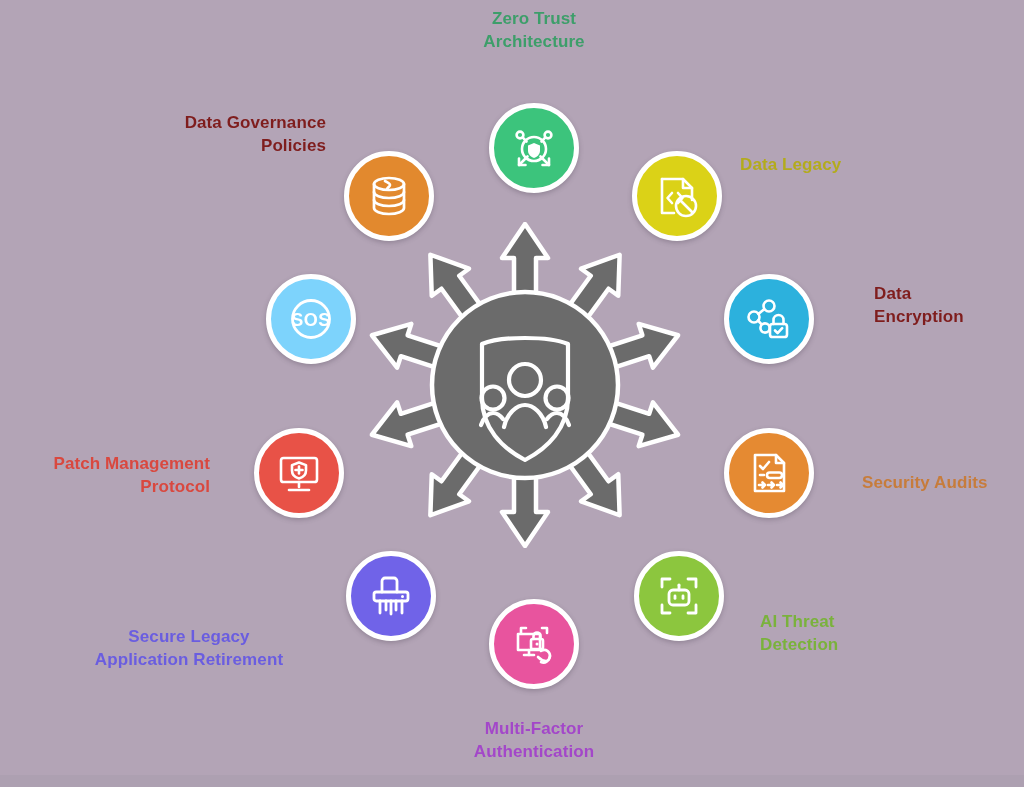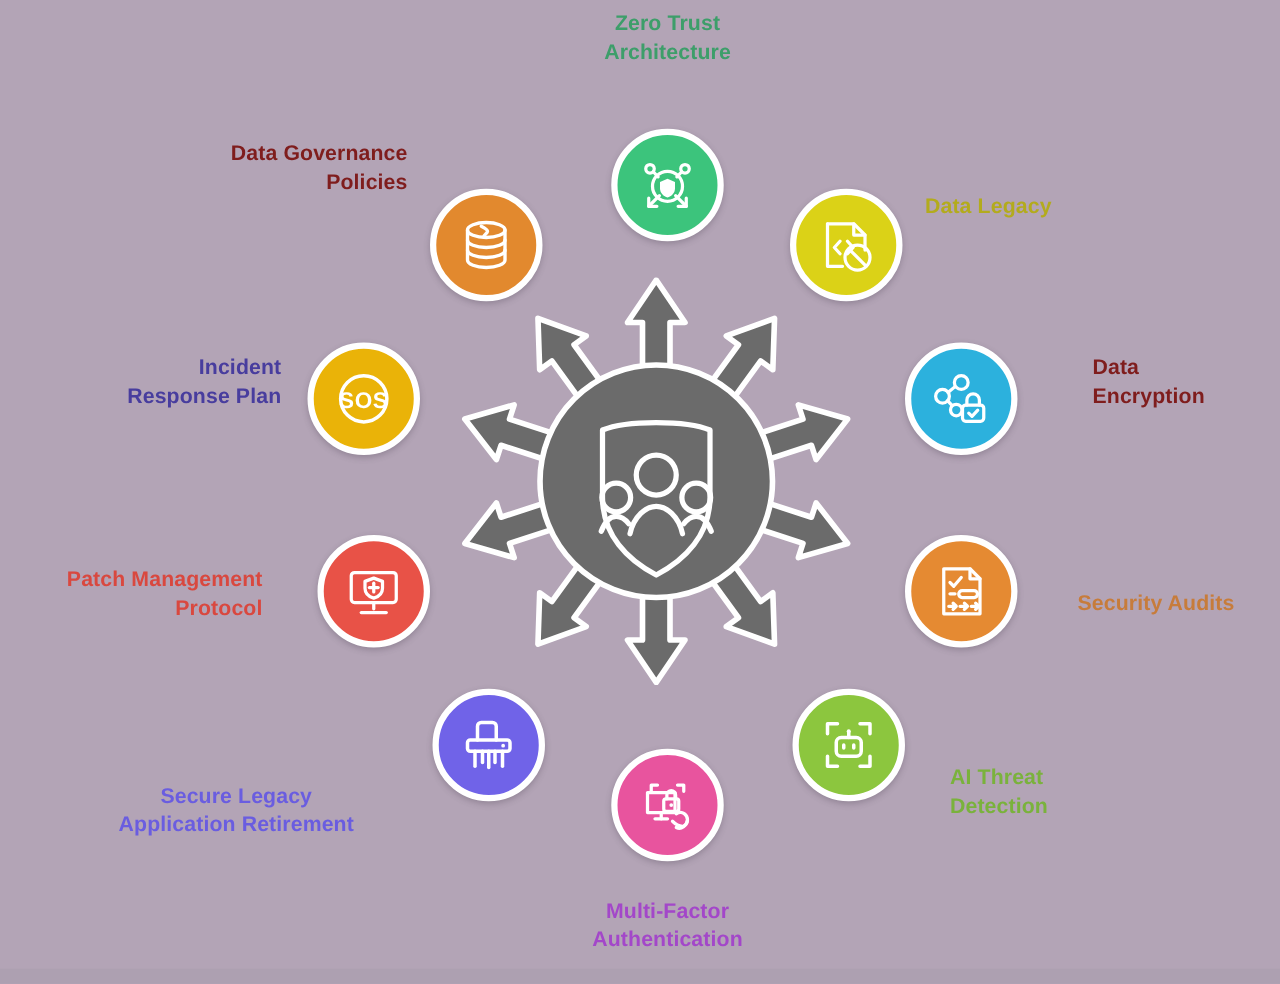--- a/index.html
+++ b/index.html
@@ -216,21 +216,21 @@
     <svg width="52" height="52" viewBox="0 0 52 52" fill="none" stroke="#ffffff" stroke-width="2.6" stroke-linecap="round" stroke-linejoin="round">
       <rect x="8" y="11" width="36" height="24" rx="2.6"></rect>
       <path d="M26 35 v5"></path>
       <path d="M16 43 h20"></path>
       <path d="M26 15.5 l7 2.6 v5.4 c0 4.3 -3.4 6.9 -7 8 c-3.6 -1.1 -7 -3.7 -7 -8 v-5.4 z"></path>
       <path d="M26 19.5 v7"></path>
       <path d="M22.5 23 h7"></path>
     </svg>
   </div>
 
-  <div class="node" style="left:246px; top:274px; width:90px; height:90px; background:#eab308;text-decoration:underline;">
+  <div class="node" style="left:266px; top:274px; width:90px; height:90px; background:#7dd3fc;text-decoration:underline;">
     <svg width="58" height="58" viewBox="0 0 58 58" fill="none">
       <circle cx="29" cy="29" r="18.5" stroke="#ffffff" stroke-width="2.8" fill="none"></circle>
       <text x="29" y="36" text-anchor="middle" fill="#ffffff" font-family="'Liberation Sans', sans-serif" font-size="18" font-weight="bold" letter-spacing="0.5">SOS</text>
     </svg>
   </div>
 
   <div class="node" style="left:344px; top:151px; width:90px; height:90px; background:#e2892e;">
     <svg width="52" height="52" viewBox="0 0 52 52" fill="none" stroke="#ffffff" stroke-width="2.7" stroke-linecap="round" stroke-linejoin="round">
       <ellipse cx="26" cy="14" rx="15" ry="6"></ellipse>
       <path d="M11 14 v24 c0 3.3 6.7 6 15 6 s15 -2.7 15 -6 v-24"></path>
@@ -255,21 +255,19 @@
 
   <div class="label lbl-center" style="left:414px; top:718px; width:240px; color:#a347c9;">Multi-Factor
 Authentication</div>
 
   <div class="label lbl-left" style="left:64px; top:626px; width:250px; color:#6a5de0;text-align:center;">Secure Legacy
 Application Retirement</div>
 
   <div class="label lbl-left" style="left:0px; top:453px; width:210px; color:#d9483f;">Patch Management
 Protocol</div>
 
-  <div class="label lbl-left" style="left:20px; top:283px; width:205px; color:#483d9e;">Incident
-Response Plan</div>
 
   <div class="label lbl-left" style="left:100px; top:112px; width:226px; color:#7f1d1d;">Data Governance
 Policies</div>
 
   <div id="bottom-strip"></div>
 
 </div>
 
 </body></html>

